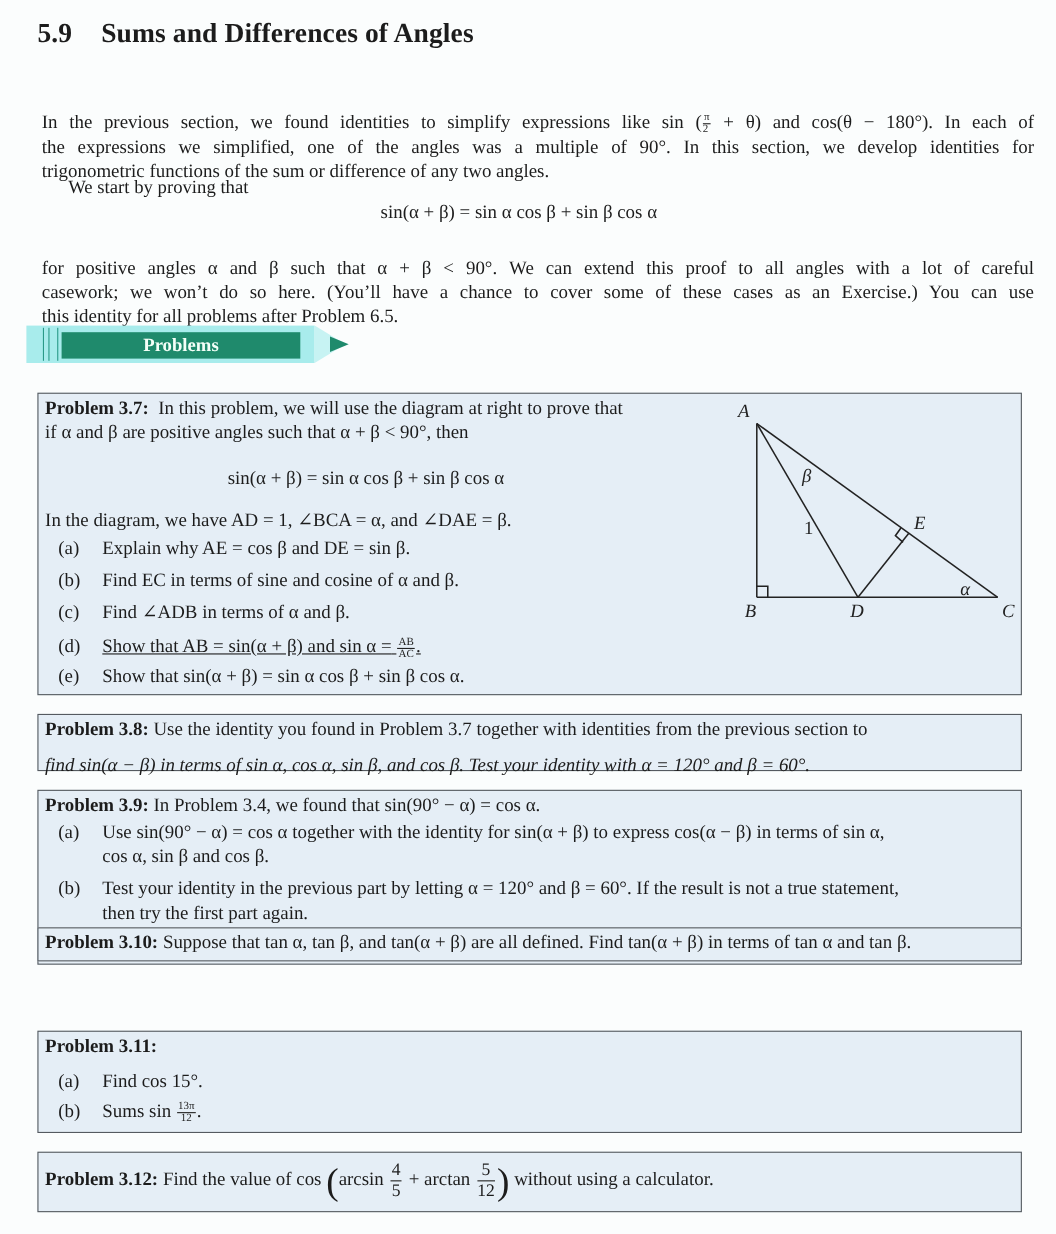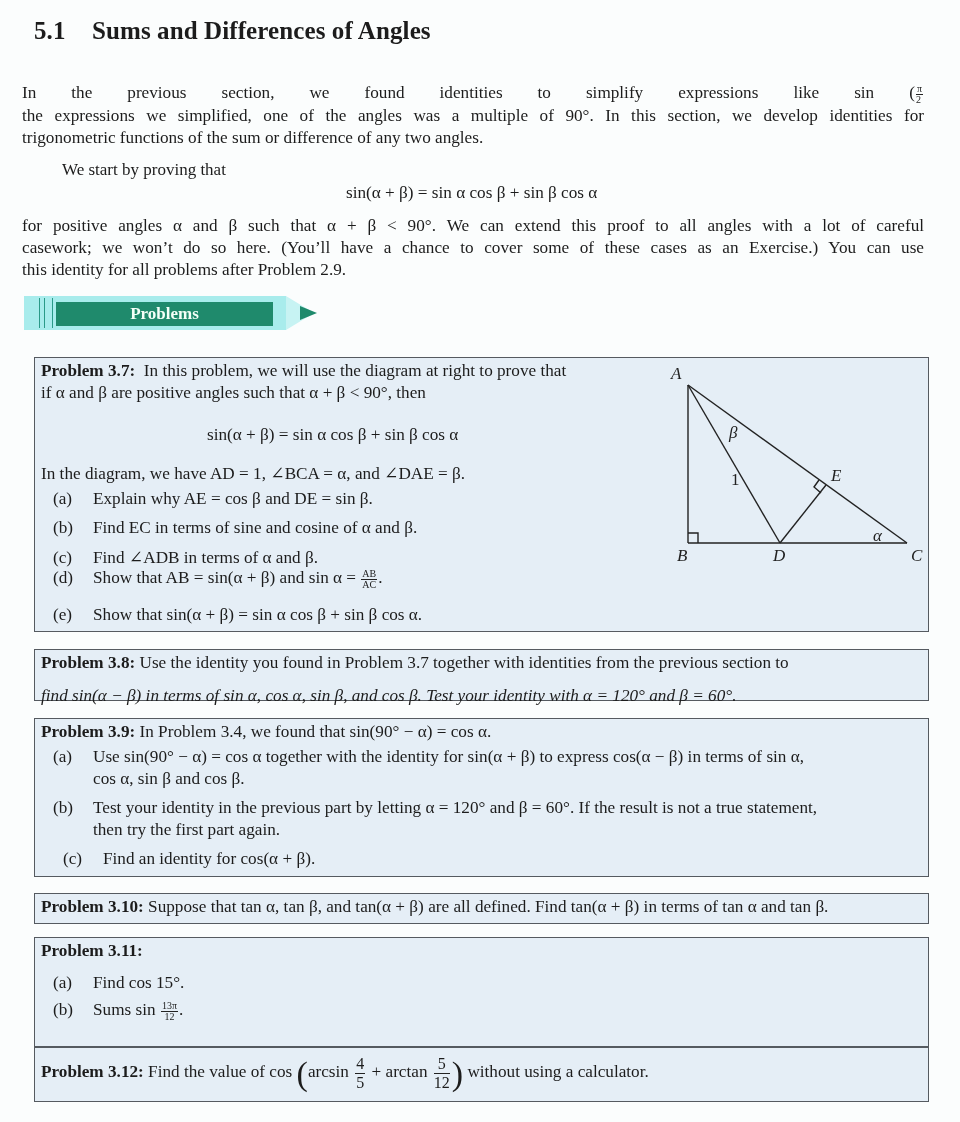--- a/index.html
+++ b/index.html
@@ -10,22 +10,22 @@
     color: #1c1c1c;
     position: relative;
   }
   .page { position: absolute; left: 0; top: 0; width: 960px; height: 1122px; }
   .title {
     position: absolute; left: 34px; top: 17px;
     font-size: 25px; font-weight: bold; letter-spacing: 0.1px;
   }
   .title .num { display: inline-block; width: 58px; }
   .para {
-    position: absolute; left: 22px; width: 902px;
-    font-size: 17.2px; line-height: 22px; text-align: justify;
+    position: absolute; left: 38px; width: 902px;
+    font-size: 17.2px; line-height: 22px; text-align: justify; margin-top: 18px;
   }
   .para .ln { display: block; text-align: justify; text-align-last: justify; white-space: nowrap; }
   .para .ln.last { text-align-last: left; }
   .indent { position: absolute; left: 62px; font-size: 17px; }
   .eq { position: absolute; font-size: 17.2px; white-space: nowrap; }
   .frac { display: inline-block; vertical-align: middle; text-align: center; font-size: 10px; line-height: 10px; margin: 0 1px; }
   .frac span { display: block; }
   .frac .n { border-bottom: 1px solid #222; padding: 0 1px; }
   .bigparen { font-size: 34px; vertical-align: -8px; font-weight: 200; }
   .bigfrac { display: inline-block; vertical-align: middle; text-align: center; font-size: 16px; line-height: 18px; margin: 0 2px; }
@@ -58,55 +58,55 @@
   b { font-weight: bold; }
 
   svg text { font-family: "Liberation Serif", "DejaVu Serif", serif; }
 </style>
 </head>
 <body>
 
 <div class="page">
 
   <div class="title">
-    <span class="num">5.1</span><span>Sums and Differences of Angles</span>
+    <span class="num">5.9</span><span>Sums and Differences of Angles</span>
   </div>
 
   <div class="para" style="top:82px;">
-    <span class="ln"><span>In the previous section, we found identities to simplify expressions like sin</span> (<span class="frac"><span class="n">π</span><span class="d">2</span></span> </span>
+    <span class="ln"><span>In the previous section, we found identities to simplify expressions like sin</span> (<span class="frac"><span class="n">π</span><span class="d">2</span></span> <span>+ θ) and cos(θ − 180°). In each of</span></span>
     <span class="ln">the expressions we simplified, one of the angles was a multiple of 90°. In this section, we develop identities for</span>
     <span class="ln last">trigonometric functions of the sum or difference of any two angles.</span>
   </div>
 
   <div class="indent" style="top:160px;">We start by proving that</div>
   <div class="eq" style="left:346px; top:183px;">sin(α + β) = sin α cos β + sin β cos α</div>
 
   <div class="para" style="top:215px;">
     <span class="ln">for positive angles α and β such that α + β &lt; 90°. We can extend this proof to all angles with a lot of careful</span>
     <span class="ln">casework; we won’t do so here. (You’ll have a chance to cover some of these cases as an Exercise.) You can use</span>
-    <span class="ln last">this identity for all problems after Problem 2.9.</span>
+    <span class="ln last">this identity for all problems after Problem 6.5.</span>
   </div>
 
   <div class="banner">
     <div class="body"></div>
     <div class="lines"></div>
     <div class="label">Problems</div>
     <div class="tipzone"></div>
     <div class="tip"></div>
   </div>
 
   <div class="box" style="top:357px; height:275px;">
     <div class="row" style="left:6px; top:3px;"><b>Problem 3.7:</b>&nbsp; <span>In this problem, we will use the diagram at right to prove that</span></div>
     <div class="row" style="left:6px; top:25px;">if α and β are positive angles such that α + β &lt; 90°, then</div>
     <div class="row" style="left:172px; top:67px;">sin(α + β) = sin α cos β + sin β cos α</div>
     <div class="row" style="left:6px; top:105px;">In the diagram, we have AD = 1, ∠BCA = α, and ∠DAE = β.</div>
     <div class="row" style="left:18px; top:131px;"><span class="lbl">(a)</span><span>Explain why AE = cos β and DE = sin β.</span></div>
     <div class="row" style="left:18px; top:189px;"><span class="lbl">(c)</span><span>Find ∠ADB in terms of α and β.</span></div>
     <div class="row" style="left:18px; top:160px;"><span class="lbl">(b)</span><span>Find EC in terms of sine and cosine of α and β.</span></div>
-    <div class="row" style="left:18px; top:210px;"><span class="lbl">(d)</span><span>Show that AB = sin(α + β) and sin α =</span> <span class="frac"><span class="n">AB</span><span class="d">AC</span></span><span>.</span></div>
+    <div class="row" style="left:18px; top:220px;text-decoration:underline;"><span class="lbl">(d)</span><span>Show that AB = sin(α + β) and sin α =</span> <span class="frac"><span class="n">AB</span><span class="d">AC</span></span><span>.</span></div>
     <div class="row" style="left:18px; top:247px;"><span class="lbl">(e)</span><span>Show that sin(α + β) = sin α cos β + sin β cos α.</span></div>
 
     <svg style="position:absolute; left:628px; top:2px;" width="265" height="205" viewBox="0 0 265 205">
       <g stroke="#222" stroke-width="1.4" fill="none">
         <line x1="25" y1="25" x2="25" y2="183"></line>
         <line x1="25" y1="183" x2="244" y2="183"></line>
         <line x1="25" y1="25" x2="244" y2="183"></line>
         <line x1="25" y1="25" x2="117" y2="183"></line>
         <line x1="117" y1="183" x2="163" y2="125"></line>
         <polyline points="25,173 35,173 35,183"></polyline>
@@ -132,25 +132,25 @@
 
   <div class="box" style="top:718px; height:159px;">
     <div class="row" style="left:6px; top:3px;"><b>Problem 3.9:</b> <span>In Problem 3.4, we found that sin(90° − α) = cos α.</span></div>
     <div class="row" style="left:18px; top:28px;"><span class="lbl">(a)</span><span>Use sin(90° − α) = cos α together with the identity for sin(α + β) to express cos(α − β) in terms of sin α,</span></div>
     <div class="row" style="left:58px; top:50px;">cos α, sin β and cos β.</div>
     <div class="row" style="left:18px; top:79px;"><span class="lbl">(b)</span><span>Test your identity in the previous part by letting α = 120° and β = 60°. If the result is not a true statement,</span></div>
     <div class="row" style="left:58px; top:101px;">then try the first part again.</div>
     <div class="row" style="left:28px; top:130px;"><span class="lbl">(c)</span><span>Find an identity for cos(α + β).</span></div>
   </div>
 
-  <div class="box" style="top:893px; height:31px;">
+  <div class="box" style="top:843px; height:31px;">
     <div class="row" style="left:6px; top:3px;"><b>Problem 3.10:</b> <span>Suppose that tan α, tan β, and tan(α + β) are all defined. Find tan(α + β) in terms of tan α and tan β.</span></div>
   </div>
 
-  <div class="box" style="top:937px; height:110px;">
+  <div class="box" style="top:937px; height:93px;">
     <div class="row" style="left:6px; top:3px;"><b>Problem 3.11:</b></div>
     <div class="row" style="left:18px; top:35px;"><span class="lbl">(a)</span><span>Find cos 15°.</span></div>
     <div class="row" style="left:18px; top:62px;"><span class="lbl">(b)</span><span>Sums sin</span> <span class="frac"><span class="n">13π</span><span class="d">12</span></span><span>.</span></div>
   </div>
 
   <div class="box" style="top:1047px; height:55px;">
     <div class="row" style="left:6px; top:7px;"><b>Problem 3.12:</b> <span>Find the value of cos</span> <span class="bigparen">(</span><span>arcsin</span> <span class="bigfrac"><span class="n">4</span><span class="d">5</span></span> <span>+ arctan</span> <span class="bigfrac"><span class="n">5</span><span class="d">12</span></span><span class="bigparen">)</span> <span>without using a calculator.</span></div>
   </div>
 
 </div>

